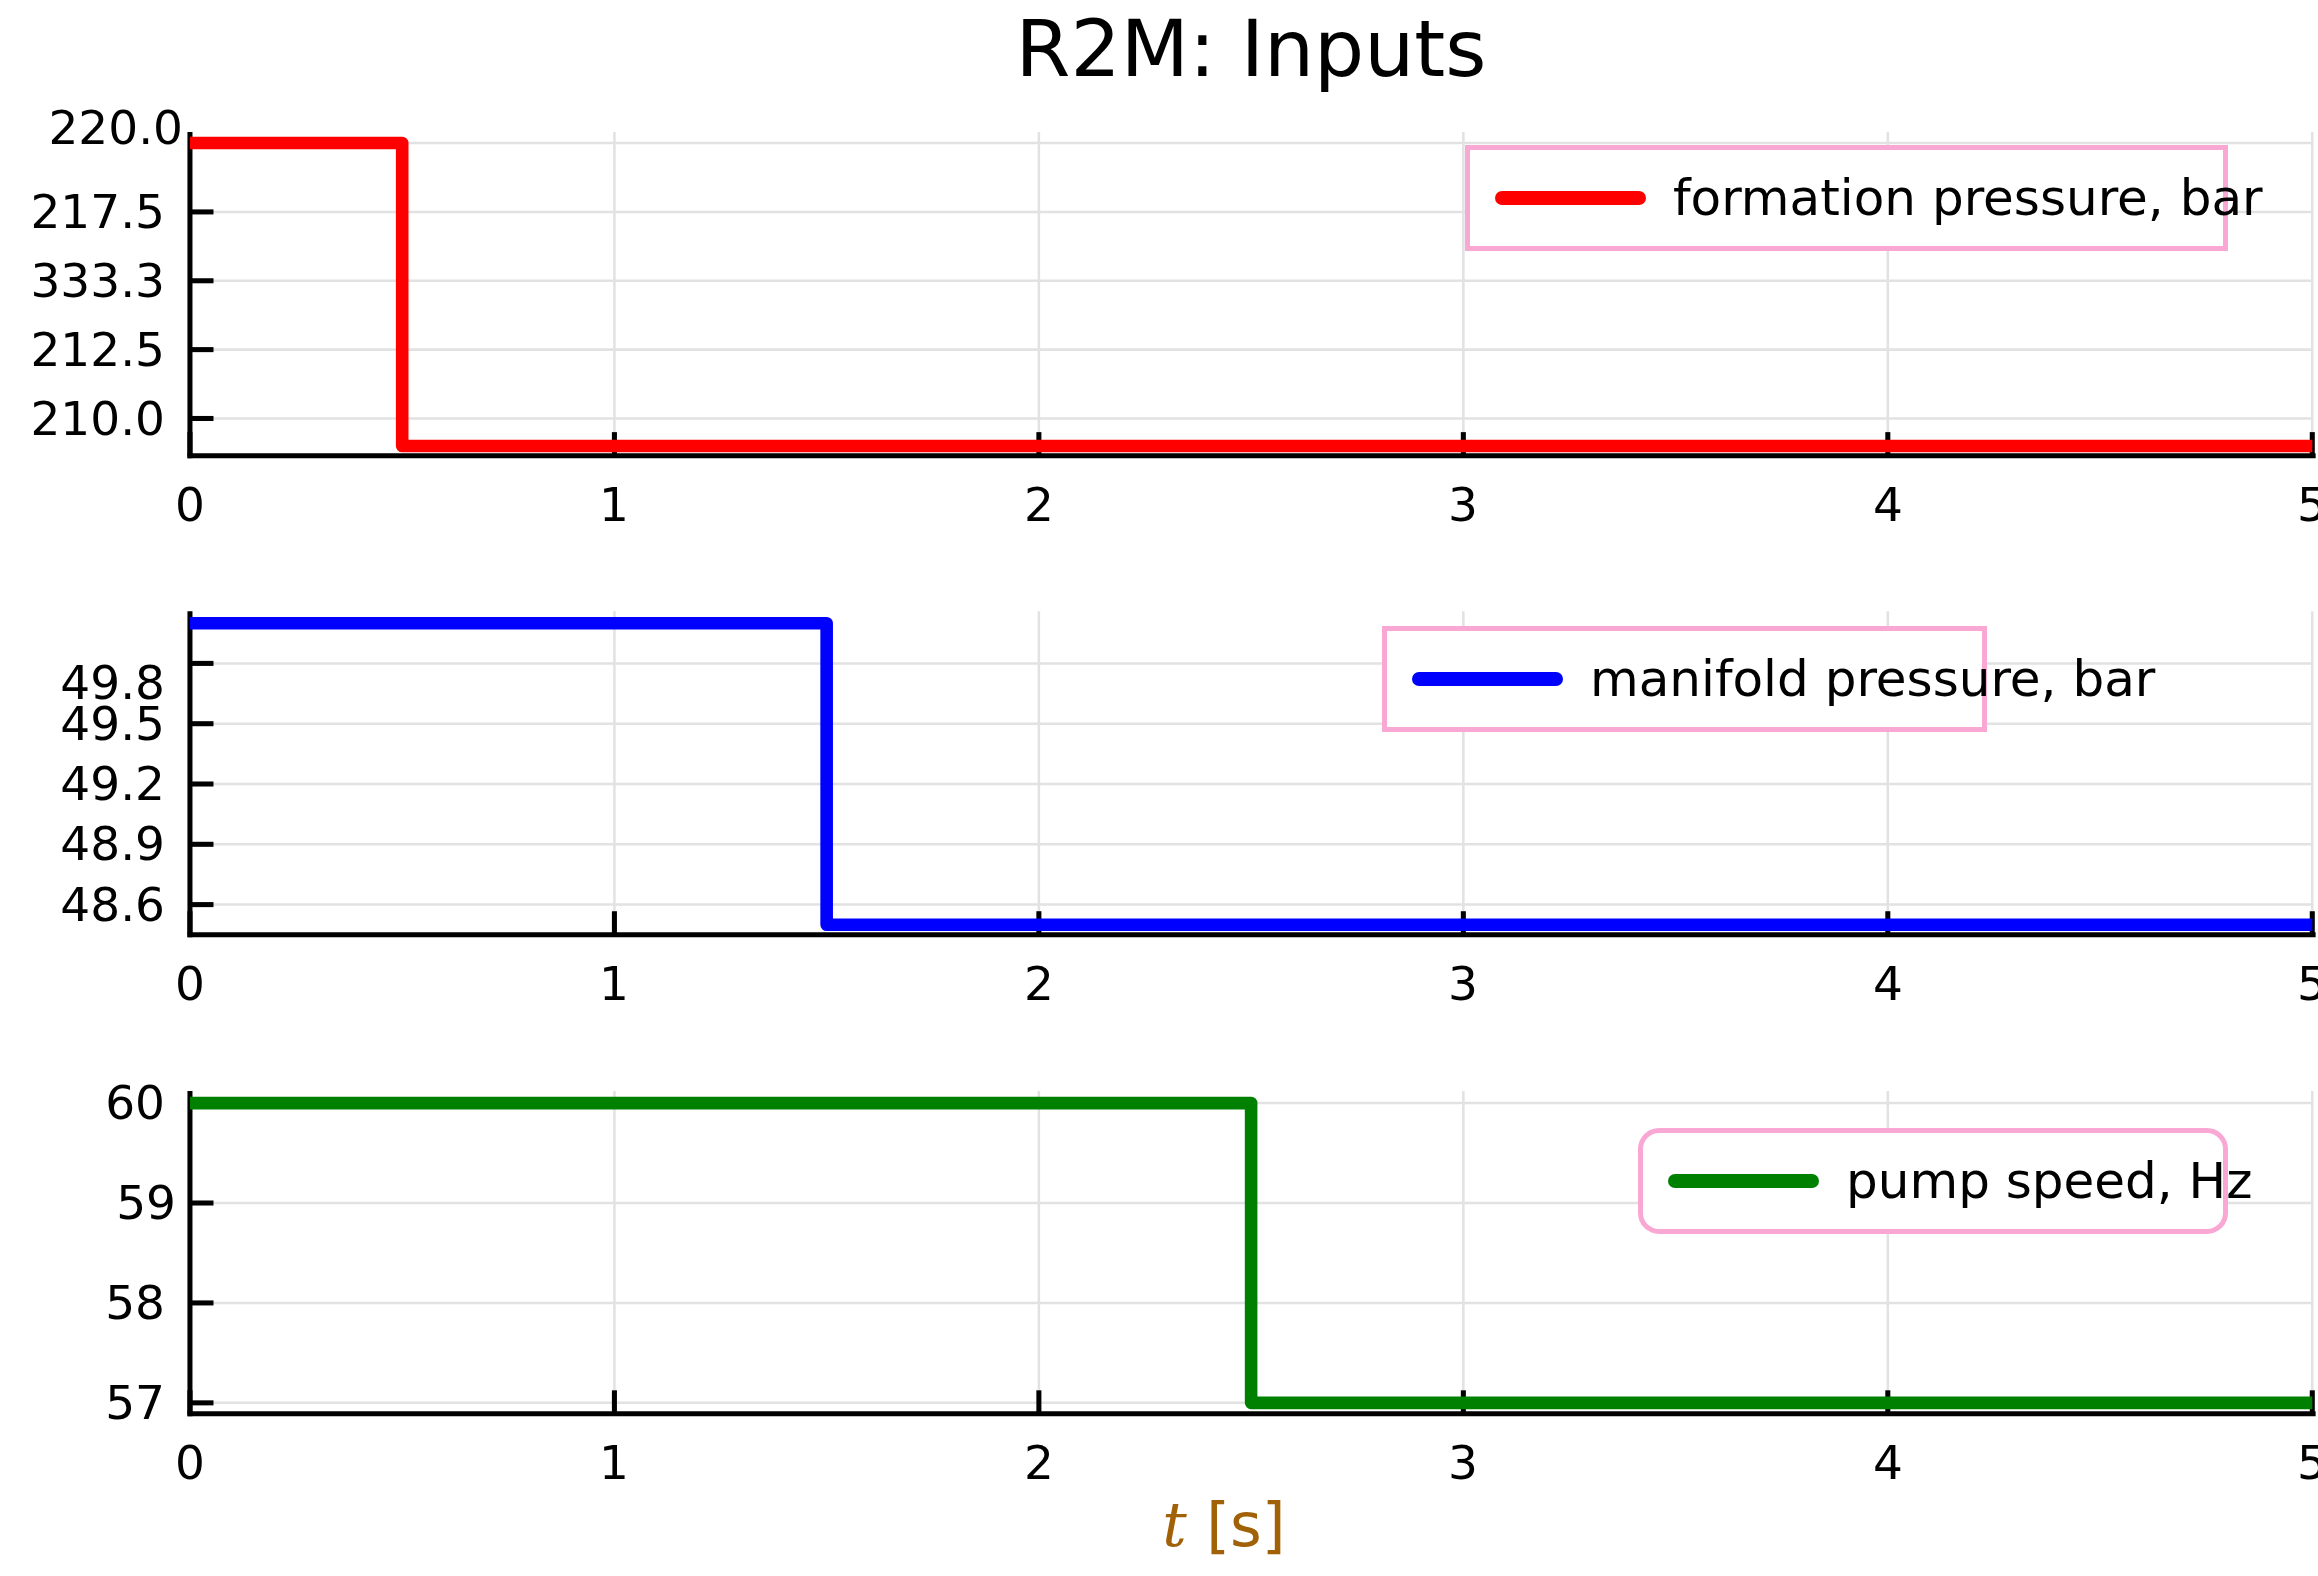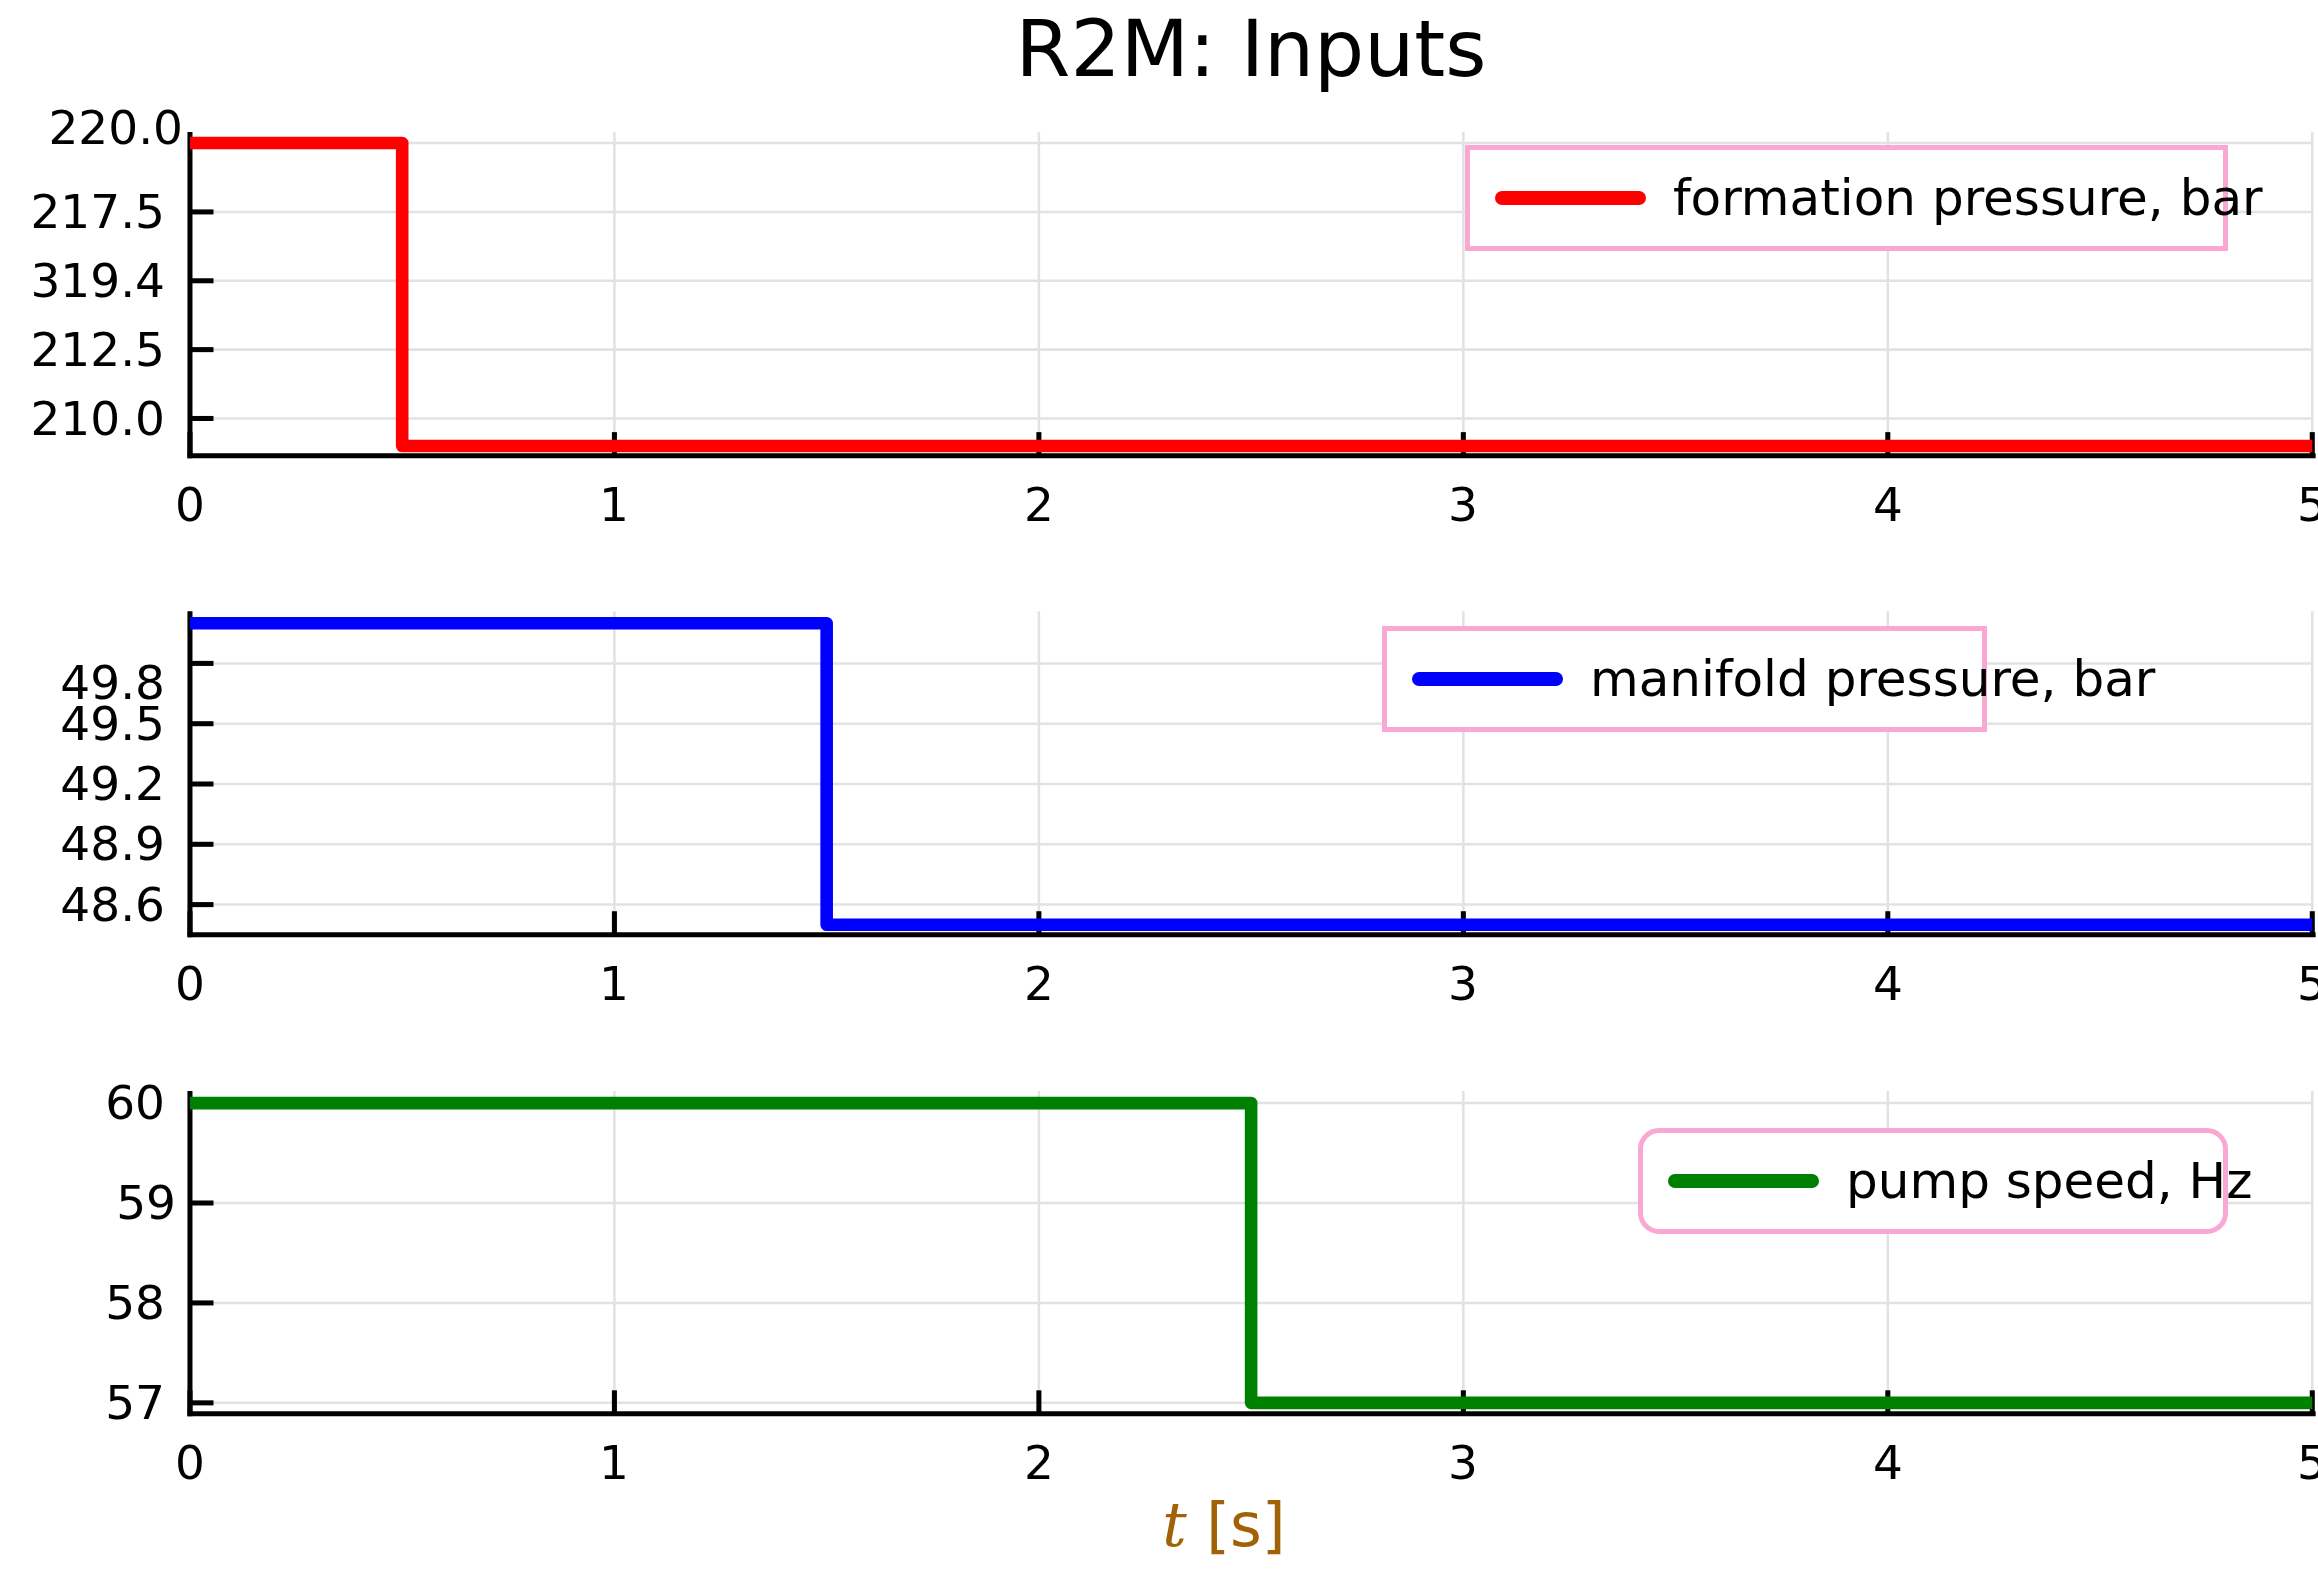--- a/index.html
+++ b/index.html
@@ -121,21 +121,21 @@
         <line x1="2751" y1="1682" x2="2751" y2="1654" stroke="#000000" stroke-width="6"></line>
         <line x1="226" y1="1298" x2="226" y2="1685" stroke="#000000" stroke-width="6"></line>
         <line x1="223" y1="1682" x2="2755" y2="1682" stroke="#000000" stroke-width="6"></line>
         <polyline points="226,1312.2662538699688 1488.5,1312.2662538699688 1488.5,1668.9226006191952 2751,1668.9226006191952" fill="none" stroke="#008000" stroke-width="15" stroke-linejoin="round" stroke-linecap="butt"></polyline>
       </g>
     </svg>
 
   <div id="labels">
       <div class="ticklabel ylab" style="left: 0px; width: 165px; top: 391px;">210.0</div>
       <div class="ticklabel ylab" style="left: 0px; width: 165px; top: 322px;">212.5</div>
-      <div class="ticklabel ylab" style="left: 0px; width: 165px; top: 253px;">319.4</div>
+      <div class="ticklabel ylab" style="left: 0px; width: 165px; top: 253px;">333.3</div>
       <div class="ticklabel ylab" style="left: 0px; width: 165px; top: 184px;">217.5</div>
       <div class="ticklabel ylab" style="left: 0px; width: 165px; top: 100px; margin-left: 18px;">220.0</div>
       <div class="ticklabel xlab" style="left: 131px; width: 118px; top: 477px;">0</div>
       <div class="ticklabel xlab" style="left: 555px; width: 118px; top: 477px;">1</div>
       <div class="ticklabel xlab" style="left: 980px; width: 118px; top: 477px;">2</div>
       <div class="ticklabel xlab" style="left: 1404px; width: 118px; top: 477px;">3</div>
       <div class="ticklabel xlab" style="left: 1829px; width: 118px; top: 477px;">4</div>
       <div class="ticklabel xlab" style="left: 2253px; width: 118px; top: 477px;">5</div>
       <div class="ticklabel ylab" style="left: 0px; width: 165px; top: 877px;">48.6</div>
       <div class="ticklabel ylab" style="left: 0px; width: 165px; top: 816px;">48.9</div>

